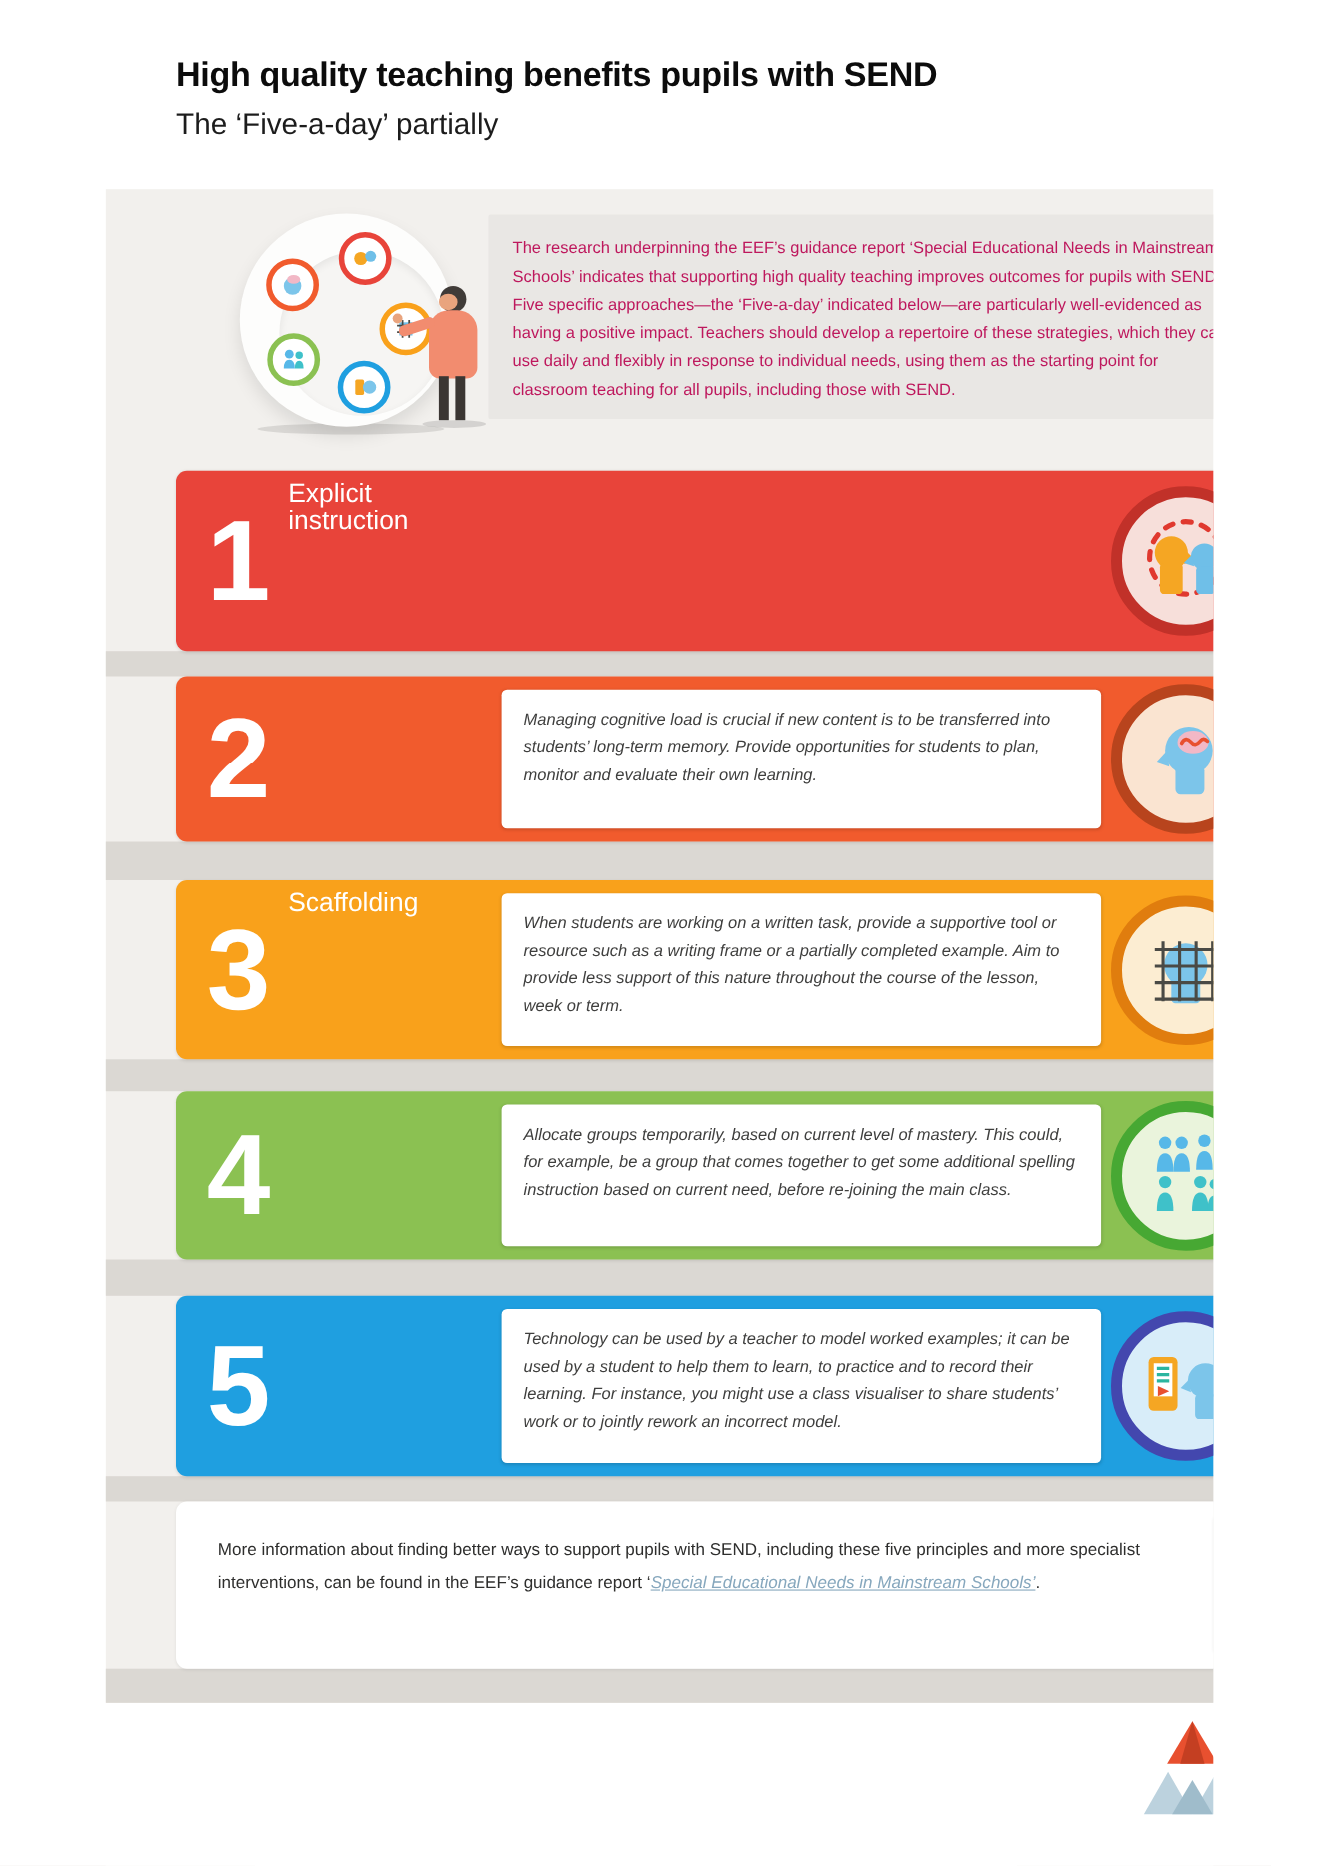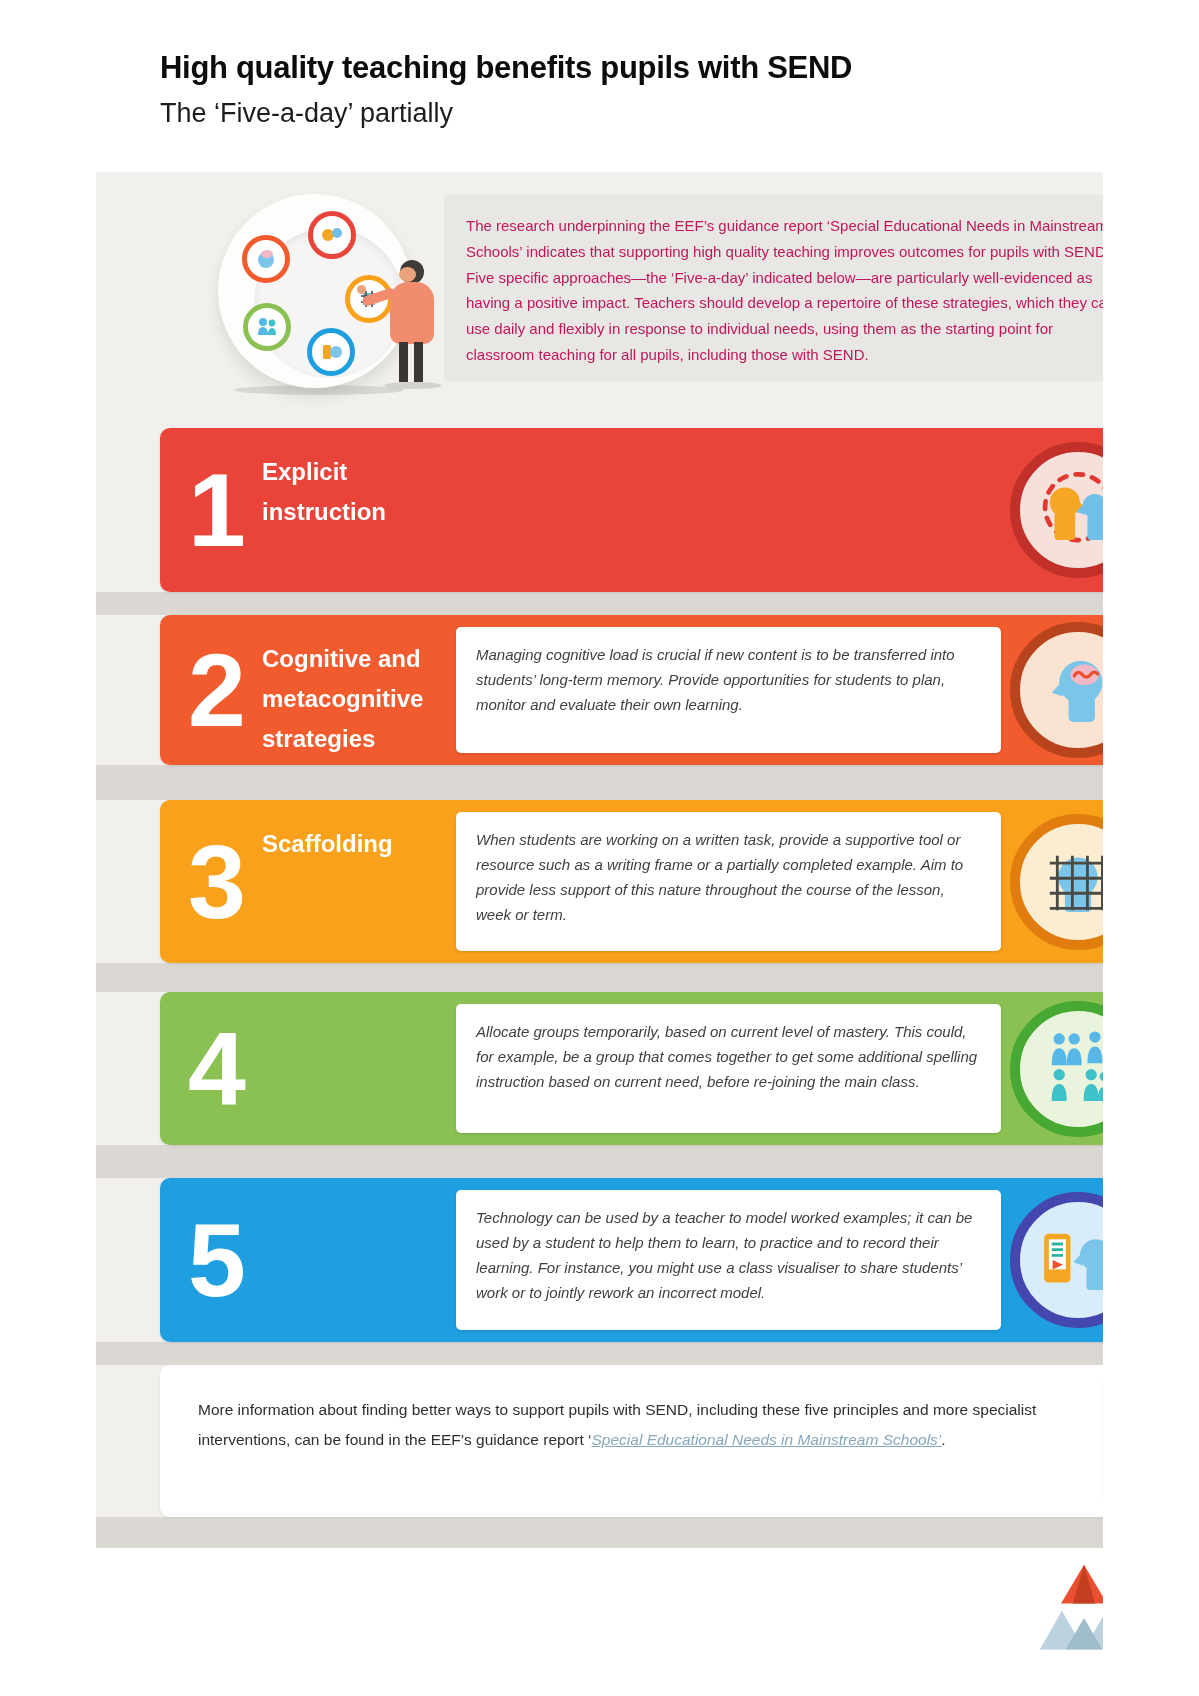--- a/index.html
+++ b/index.html
@@ -35,21 +35,21 @@
 
   
   .intro-box { position:absolute; left:348px; top:195px; width:700px; height:186px; background:#E9E7E4; border-radius:2px; padding:18px 22px; }
   .intro-box p { font-size:15px; line-height:25.8px; color:#be185d; }
 
   
   .band { position:absolute; left:64px; width:996px; border-radius:10px; background:var(--band-color,#ccc); box-shadow:0 1px 3px rgba(0,0,0,0.10); }
   .b1{top:428px;height:164px}.b2{top:615px;height:150px}.b3{top:800px;height:163px}
   .b4{top:992px;height:153px}.b5{top:1178px;height:164px}
   .band-number { position:absolute; left:28px; top:50%; transform:translateY(-50%); font-size:104px; font-weight:bold; color:#fff; line-height:1; }
-  .band-title { position:absolute; left:102px; top:24px; width:170px; font-size:24px; font-weight:bold; color:#fff; line-height:40px; }
+  .band-title { position:absolute; left:102px; top:8px; width:170px; font-size:24px; font-weight:normal; color:#fff; line-height:25px; }
   .band-card { position:absolute; left:296px; top:12px; bottom:12px; width:545px; background:#fff; border-radius:5px; padding:15px 20px; box-shadow:0 1px 3px rgba(0,0,0,0.15); }
   .band-card p { font-style:italic; font-size:15px; line-height:25px; color:#3F3F3E; }
   .band-circle { position:absolute; right:10px; top:50%; transform:translateY(-50%); width:136px; height:136px; border-radius:50%; border:10px solid var(--ring-color,#999); background:var(--icon-bg,#eee); display:flex; align-items:center; justify-content:center; }
 
   
   .footer-box { position:absolute; left:64px; top:1365px; width:1066px; height:152px; background:#fff; border-radius:10px; box-shadow:0 1px 3px rgba(0,0,0,0.08); }
   .footer-text { position:absolute; left:38px; top:30px; width:860px; font-size:15.5px; line-height:30px; color:#2E2E2D; }
   .footer-text a { color:#86A7BD; font-style:italic; text-decoration:underline; }
   .thumb { position:absolute; left:944px; top:14px; width:85px; height:122px; background:#fff; border:1px solid #D8D6D2; box-shadow:0 1px 3px rgba(0,0,0,0.12); padding:6px 7px 0 7px; }
   .thumb .tl { height:3px; background:#6b6b6b; margin-bottom:3px; }
@@ -146,21 +146,20 @@
         <rect x="25" y="52" width="22" height="30" rx="4" fill="#F5A623"></rect>
         <circle cx="68" cy="46" r="13" fill="#6FBFE8"></circle>
         <polygon points="56,44 48,52 58,55" fill="#6FBFE8"></polygon>
         <rect x="60" y="55" width="19" height="27" rx="4" fill="#6FBFE8"></rect>
       </svg>
     </div>
   </section>
 
   <section class="band b2" style="--band-color: #F15B2D; --ring-color: #B8441D; --icon-bg: #FAE4D1;">
     <div class="band-number">2</div>
-    <h3 class="band-title">Cognitive and metacognitive strategies</h3>
     <div class="band-card">
       <p>Managing cognitive load is crucial if new content is to be transferred into students’ long-term memory. Provide opportunities for students to plan, monitor and evaluate their own learning.</p>
     </div>
     <div class="band-circle">
       <svg width="94" height="94" viewBox="0 0 100 100">
         <circle cx="53" cy="42" r="23" fill="#7CC5EA"></circle>
         <polygon points="32,42 22,53 34,57" fill="#7CC5EA"></polygon>
         <rect x="40" y="56" width="28" height="28" rx="5" fill="#7CC5EA"></rect>
         <ellipse cx="57" cy="34" rx="15" ry="11" fill="#F2B8C6"></ellipse>
         <path d="M46,35 q4,-7 9,-1 q4,5 9,-1 q3,-4 7,0" stroke="#E8502F" stroke-width="3.5" fill="none" stroke-linecap="round"></path>

